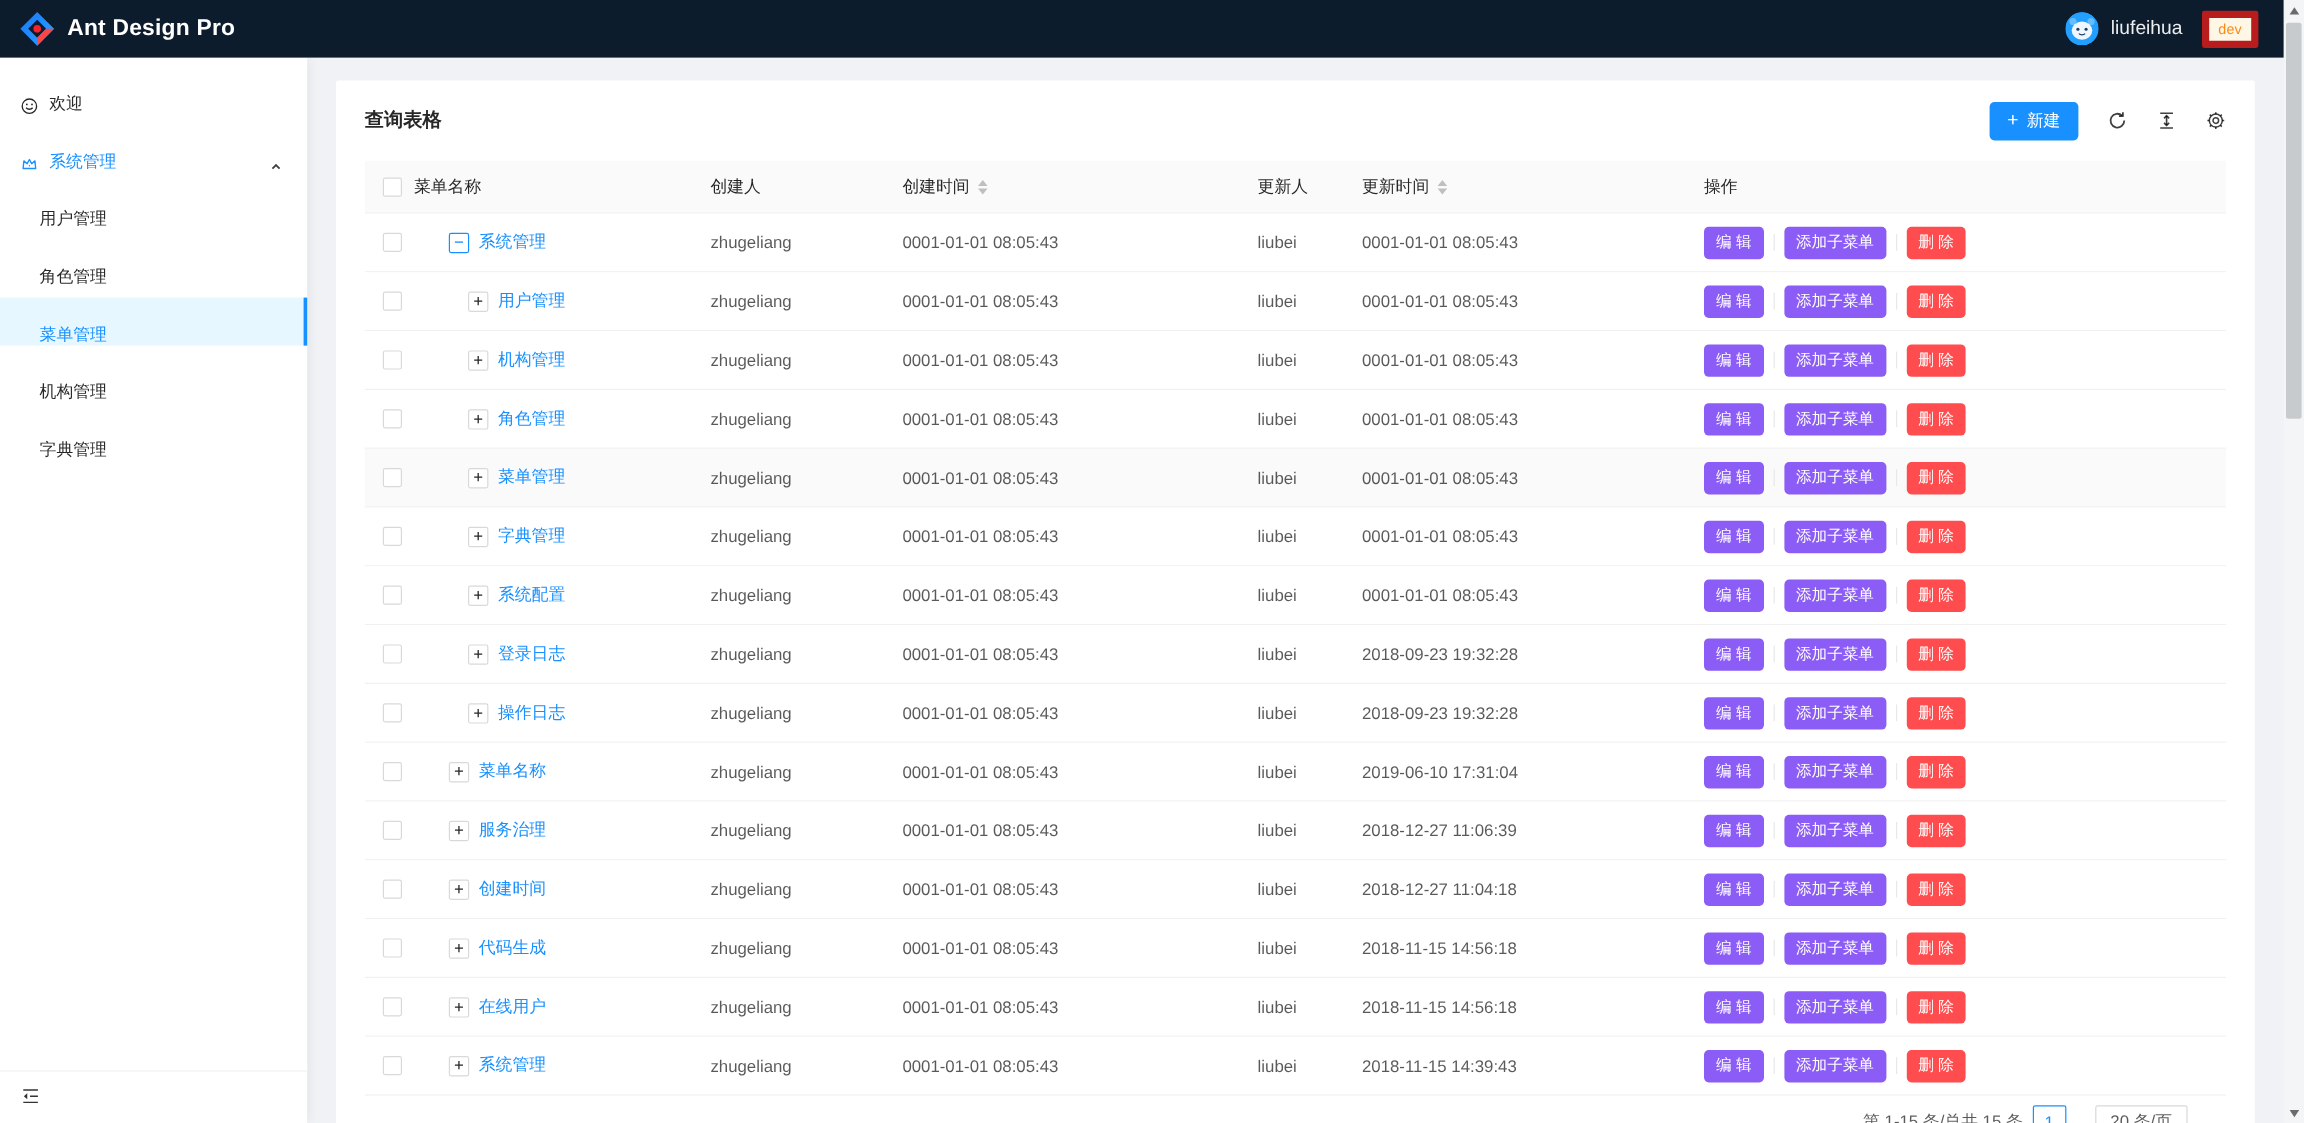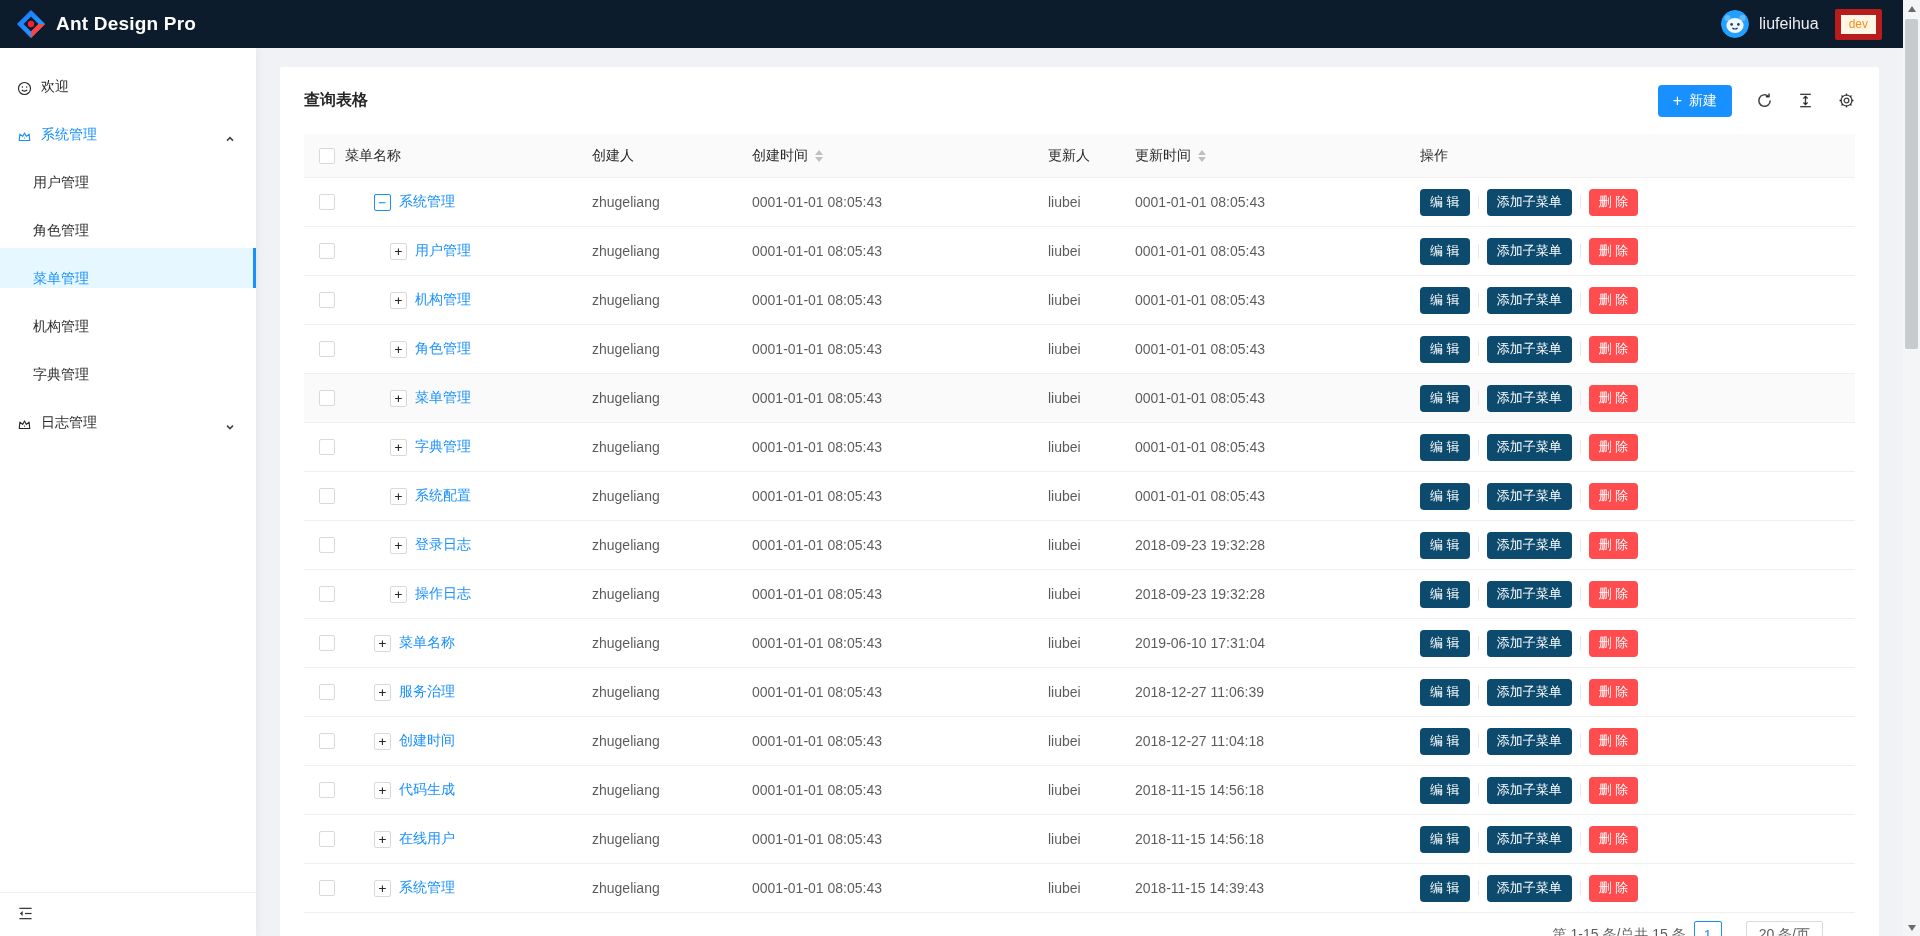--- a/index.html
+++ b/index.html
@@ -57,21 +57,21 @@
   .sorter { display:inline-flex; flex-direction:column; margin-left:7px; gap:2px; }
   .caret-up { width:0; height:0; border-left:4px solid transparent; border-right:4px solid transparent; border-bottom:5px solid #bfbfbf; }
   .caret-down { width:0; height:0; border-left:4px solid transparent; border-right:4px solid transparent; border-top:5px solid #bfbfbf; }
   .tree { display:flex; align-items:center; gap:8px; }
   .tree.lvl0 { margin-left:29px; }
   .tree.lvl1 { margin-left:45px; }
   .expand-box { width:17px; height:17px; border:1px solid #d9d9d9; border-radius:2px; background:#fff; display:flex; align-items:center; justify-content:center; font-size:13px; line-height:1; color:#262626; cursor:pointer; font-family:"DejaVu Sans Mono",monospace; }
   .expand-box.minus { border-color:#1890ff; color:#1890ff; }
   .name-link { color:#1890ff; text-decoration:none; cursor:pointer; }
   .btn-act { height:27px; border:none; border-radius:4px; color:#fff; font-size:13px; padding:0 10px; cursor:pointer; white-space:nowrap; }
-  .btn-blue { background:#0c4a6e; }
+  .btn-blue { background:#8b5cf6; }
   .btn-red { background:#ff4d4f; }
   .act-divider { width:1px; height:14px; background:#e8e8e8; }
 
   
   .pagination { display:flex; justify-content:flex-end; align-items:center; margin:8px 56px 0 0; font-size:14px; color:rgba(0,0,0,.65); gap:8px; }
   .page-btn { min-width:28px; height:28px; border:1px solid #1890ff; color:#1890ff; background:#fff; border-radius:2px; display:flex; align-items:center; justify-content:center; cursor:pointer; }
   .size-select { height:28px; border:1px solid #d9d9d9; border-radius:2px; background:#fff; padding:0 12px; display:flex; align-items:center; margin-left:16px; cursor:pointer; color:rgba(0,0,0,.65); }
 
   
   .scrollbar { position:absolute; right:0; top:0; width:17px; height:936px; background:#f4f5f6; z-index:10; }
@@ -154,34 +154,20 @@
         </div>
         <div class="menu-item sub selected">
           <span>菜单管理</span>
         </div>
         <div class="menu-item sub">
           <span>机构管理</span>
         </div>
         <div class="menu-item sub">
           <span>字典管理</span>
         </div>
-        <div class="menu-item top">
-          <span class="mi-icon">
-            <svg viewBox="0 0 16 16" fill="none" stroke="currentColor" stroke-width="1.2" stroke-linejoin="round">
-              <path d="M2.4 12.2 L3.1 5.4 L6 7.9 L8 4.2 L10 7.9 L12.9 5.4 L13.6 12.2 Z"></path>
-              <circle cx="8" cy="9.7" r="0.7" fill="currentColor" stroke="none"></circle>
-            </svg>
-          </span>
-          <span>日志管理</span>
-          <span class="chevron">
-            <svg width="10" height="10" viewBox="0 0 10 10" fill="none" stroke="currentColor" stroke-width="1.5">
-              <path d="M2 3.6 L5 6.6 L8 3.6"></path>
-            </svg>
-          </span>
-        </div>
       </nav>
     <div class="sidebar-footer">
       <span class="mi-icon" style="width:17px;height:17px;">
         <svg viewBox="0 0 16 16" width="17" height="17" fill="none" stroke="#333" stroke-width="1.3">
           <path d="M1.5 2.5 H14.5"></path>
             <path d="M7.5 8 H14.5"></path>
             <path d="M1.5 13.5 H14.5"></path>
           <path d="M5 5.4 L2 8 L5 10.6 Z" fill="#333" stroke="none"></path>
         </svg>
       </span>

